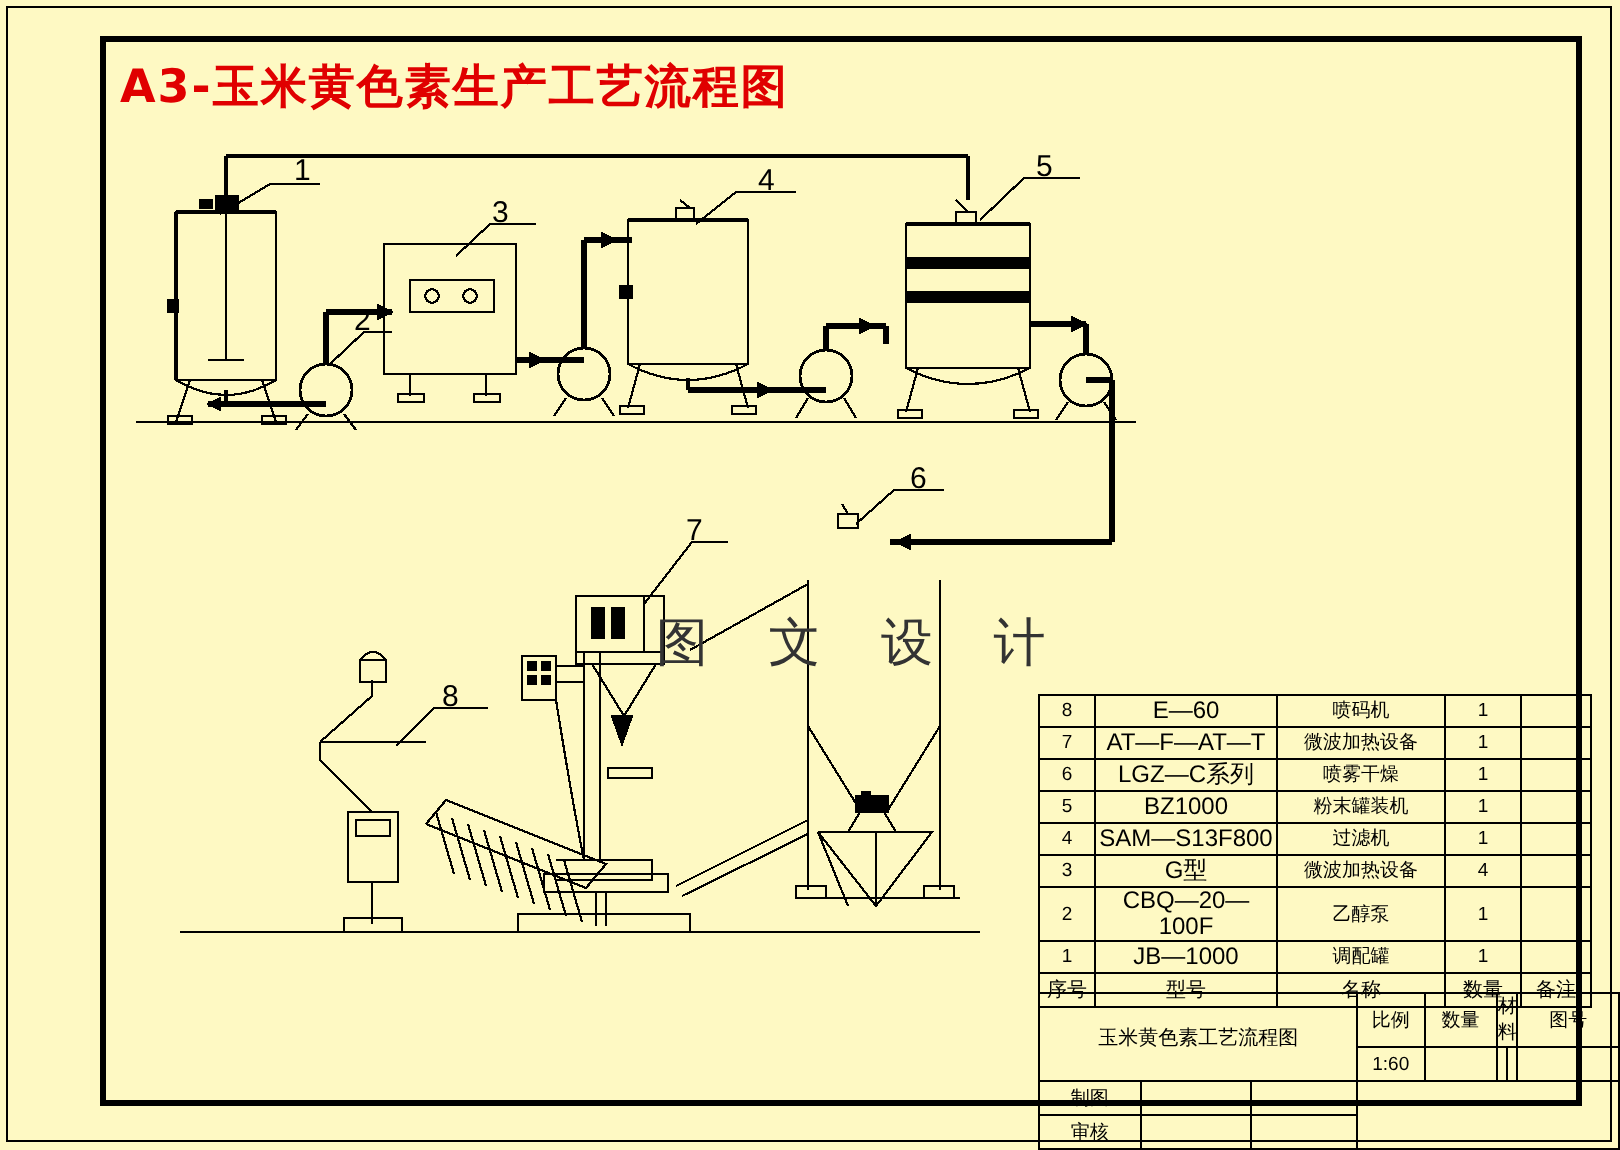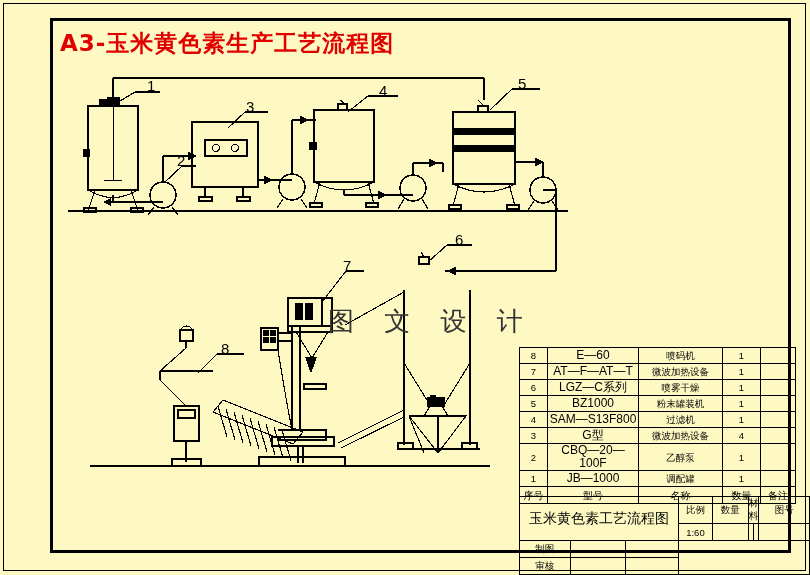--- a/index.html
+++ b/index.html
@@ -50,21 +50,21 @@
   .titleblock td{border:1px solid #000;text-align:center;vertical-align:middle;
       padding:0;color:#000;height:16px;
       font-family:"Liberation Sans","DejaVu Sans",sans-serif;}
   .tb-name{width:54px;margin-top:36px;}
   .tb-blank1{width:60px;}
   .tb-blank2{width:58px;}
   .tb-scale{width:34px;}
   .tb-qty{width:38px;}
   .tb-mat{width:36px;}
   .tb-dwg{width:54px;}
-  .tb-title{font-size:14px;}
+  .tb-title{font-size:10px;}
 </style>
 </head>
 <body>
 
 <div id="stage">
 
   <div class="outer-border"></div>
   <div class="inner-border"></div>
 
   <div class="title">A3-玉米黄色素生产工艺流程图</div>

